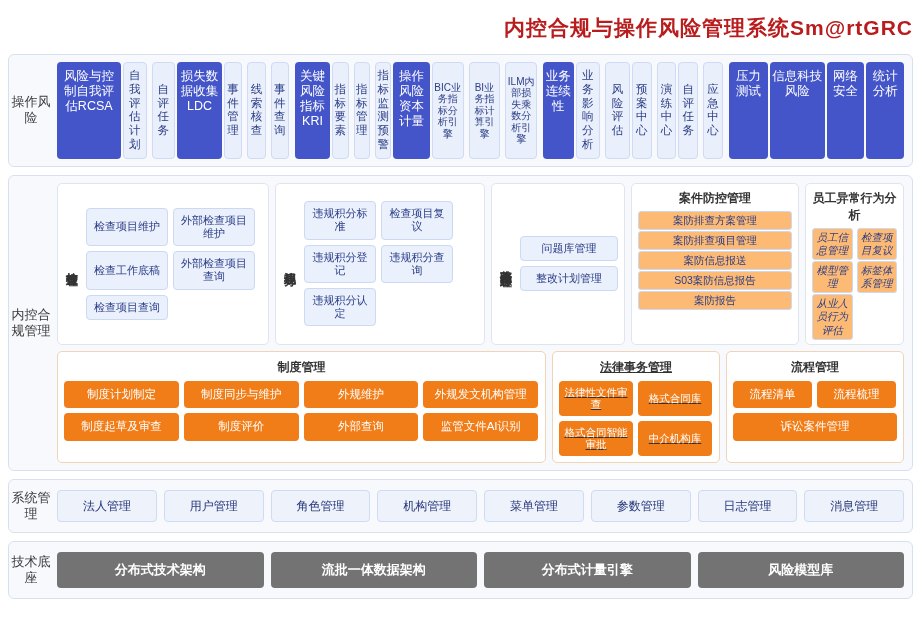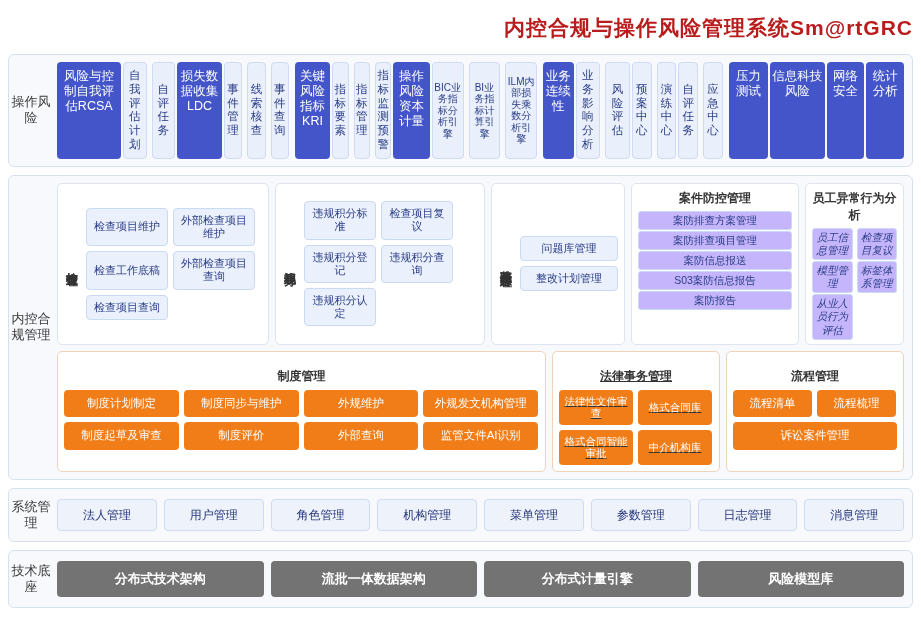--- a/index.html
+++ b/index.html
@@ -113,35 +113,35 @@
   .p-case{flex:1;}
   .col-panel{
     border:1px solid #dfe5ef;background:#fff;border-radius:5px;
     padding:4px 6px;box-sizing:border-box;
   }
   .col-title{
     text-align:center;font-size:12px;font-weight:bold;color:#333;padding:2px 0 4px;
   }
   .mini-list{display:flex;flex-direction:column;gap:1px;}
   .mini{
-    background:#c4b5fd;border:1px solid #cbd9f3;border-radius:3px;
+    background:#fdba74;border:1px solid #cbd9f3;border-radius:3px;
     color:#2b3d86;font-size:10.5px;text-align:center;padding:2px 2px;line-height:1.25;
   }
   .two-col-mini{display:flex;gap:4px;font-style:italic;}
   .two-col-mini .mini-list{flex:1;}
 
   .ic-bottom{display:flex;gap:6px;}
   .orange-panel{
     border:1px solid #f0d4b8;background:#fff;border-radius:5px;
     padding:4px 6px 6px;box-sizing:border-box;
   }
   .o-sys{flex:1;}
   .o-law{flex:0 0 168px;text-decoration:underline;}
   .o-flow{flex:0 0 178px;}
-  .o-title{text-align:center;font-size:12px;font-weight:bold;color:#333;padding:3px 0 5px;margin-top:9px;}
+  .o-title{text-align:center;font-size:12px;font-weight:bold;color:#333;padding:3px 0 5px;}
   .o-grid{display:flex;flex-wrap:wrap;gap:5px;}
   .obtn{
     background:#f07d18;color:#fff;border-radius:4px;
     font-size:11.5px;text-align:center;padding:7px 3px;line-height:1.2;
     display:flex;align-items:center;justify-content:center;box-sizing:border-box;
   }
   .o-sys .obtn{width:calc(25% - 4px);}
   .o-law .obtn{width:calc(50% - 3px);font-size:10.5px;padding:5px 2px;}
   .o-flow .obtn{width:calc(50% - 3px);}
   .o-flow .obtn.full{width:100%;}

